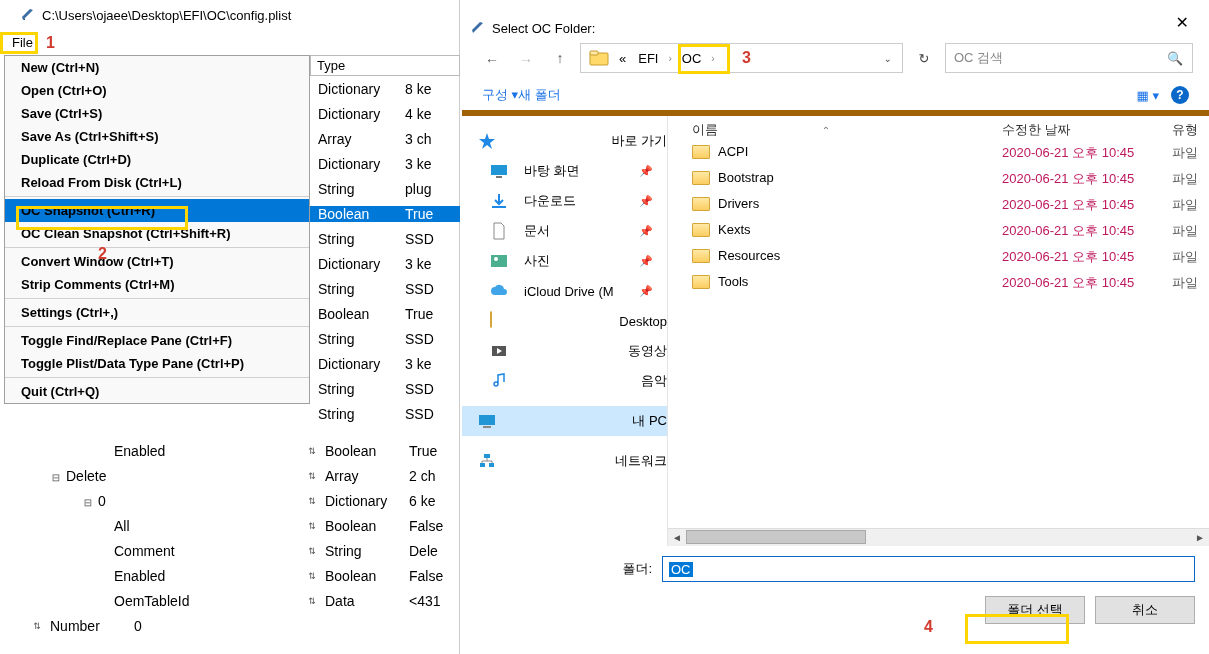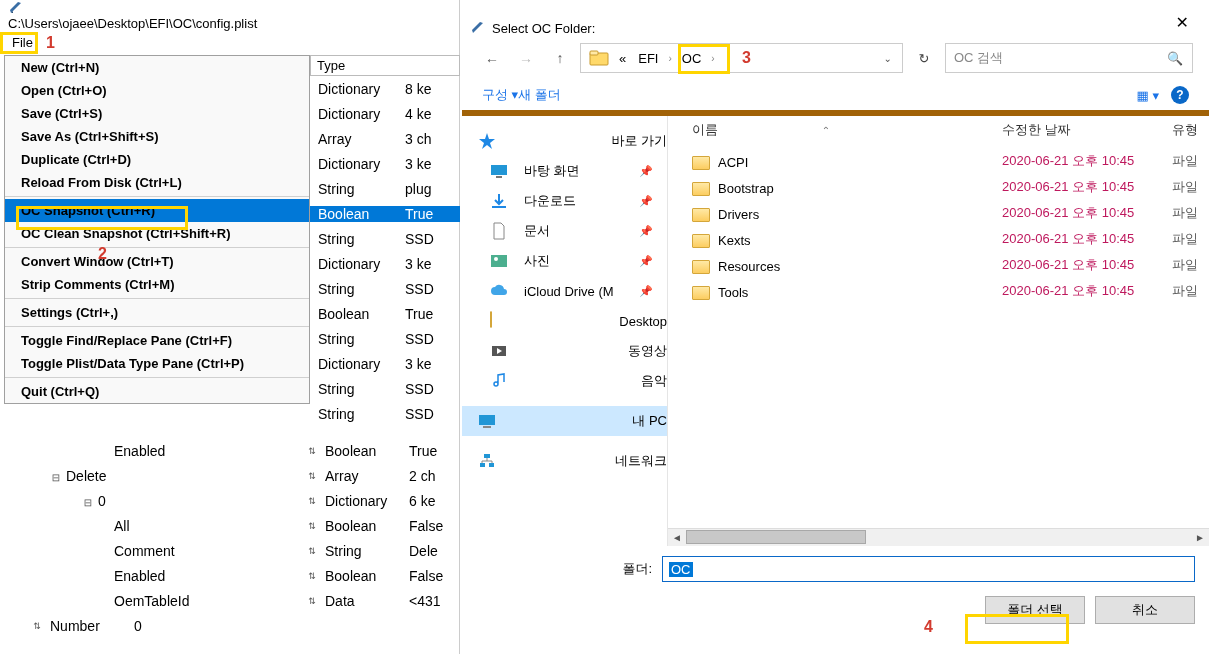--- a/index.html
+++ b/index.html
@@ -18,23 +18,23 @@
   .editor-window {
     position: absolute;
     left: 0; top: 0;
     width: 460px; height: 654px;
     border-right: 1px solid #ccc;
     background: #fff;
   }
   .titlebar {
     height: 30px;
     display: flex;
-    padding-left: 8px;
-    font-size: 13px;
-    flex-direction: column;
+    align-items: center;
+    padding-left: 20px;
+    font-size: 13px;
   }
   .feather {
     width: 16px; height: 16px;
     margin-right: 6px;
   }
   .feather svg { width: 16px; height: 16px; }
 
   .menubar {
     height: 24px;
     display: flex;
@@ -262,21 +262,21 @@
     align-items: center;
     padding-left: 24px;
     font-size: 13px;
     color: #333;
   }
   .file-header .col-name { width: 310px; }
   .file-header .sort { color: #777; font-size: 10px; }
   .file-header .col-date { width: 170px; }
   .file-row {
     display: flex;
-    align-items: flex-end;
+    align-items: flex-start;
     height: 26px;
     padding-left: 24px;
     font-size: 13px;
   }
   .file-row .fname {
     width: 310px;
     display: flex;
     align-items: center;
     gap: 8px;
   }

